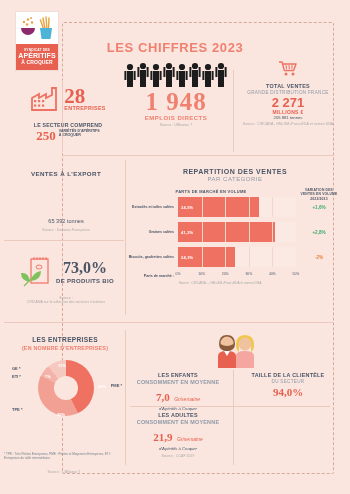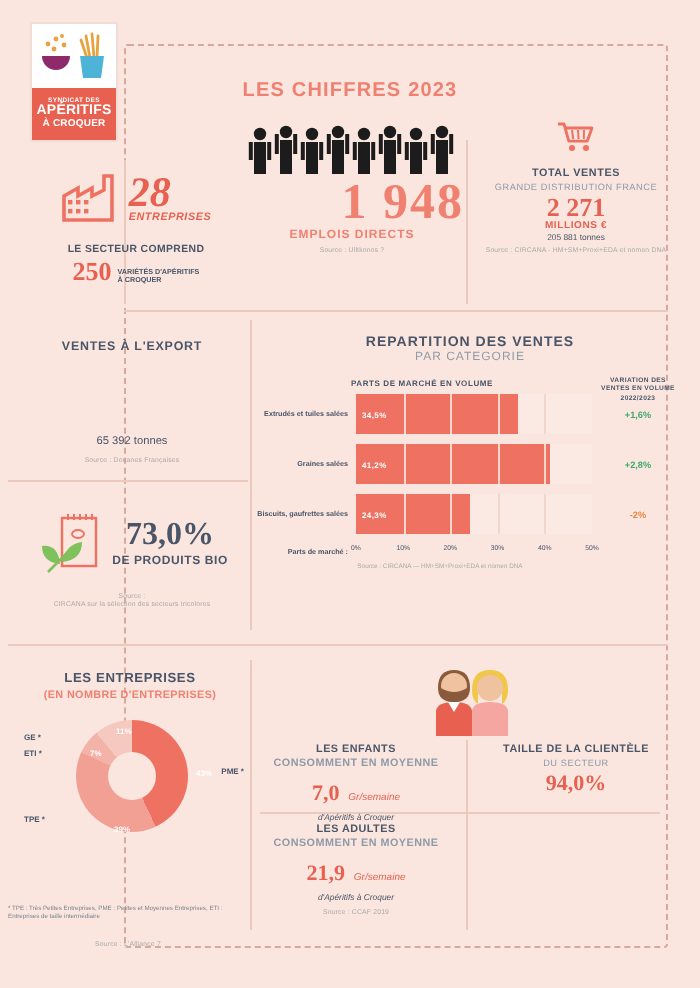--- a/index.html
+++ b/index.html
@@ -36,59 +36,59 @@
   .frame {
     position: absolute; left: 62px; top: 22px;
     width: 272px; height: 452px;
     border: 1px dashed #d8a99b;
     border-radius: 2px;
   }
 
   .title {
     position: absolute; left: 0; right: 0; top: 40px;
     text-align: center;
-    font-size: 10px; font-weight: bold;
+    font-size: 13px; font-weight: bold;
     color: #f08070; letter-spacing: .6px;
   }
 
   
   .vline { position: absolute; width: 1px; background: #ecc9bd; }
   .hline { position: absolute; height: 1px; background: #ecc9bd; }
   .src {
     font-size: 3.4px; color: #a9a9a9; text-align: center;
     letter-spacing: .1px; line-height: 1.25;
   }
   .lbl-navy { font-size: 5.4px; font-weight: bold; color: #4a5568;
     letter-spacing: .3px; text-align: center; line-height: 1.3; }
   .lbl-sub { font-size: 4.6px; color: #8f9aa8; letter-spacing: .3px;
     text-align: center; }
 
   
   .r1-ent { position: absolute; left: 14px; top: 86px; width: 108px;
-    display:flex; align-items:flex-end; justify-content:center; gap:4px;font-style:italic; }
+    display:flex; align-items:center; justify-content:center; gap:4px; }
   .big-28 { font-size: 21px; font-weight: bold; color:#e8604f;
     font-family:"Liberation Serif", serif; line-height:.9; }
   .u-28 { font-size: 5.4px; font-weight:bold; color:#e8604f; letter-spacing:.3px; }
 
   .sect-comprend { position:absolute; left:14px; top:122px; width:108px; text-align:center; }
   .sect-comprend .t { font-size:5.2px; font-weight:bold; color:#4a5568; letter-spacing:.2px; }
-  .sect-250 { display:flex; align-items:flex-end; justify-content:center; gap:3px; margin-top:1px;}
+  .sect-250 { display:flex; align-items:flex-start; justify-content:center; gap:3px; margin-top:1px;}
   .n250 { font-size:13px; font-weight:bold; color:#e8604f;
     font-family:"Liberation Serif", serif; line-height:1; }
   .v250 { font-size:3.6px; font-weight:bold; color:#4a5568; text-align:left; line-height:1.15; }
 
   .r1-mid { position:absolute; left:120px; top:62px; width:112px; text-align:center; }
   .people { display:flex; justify-content:center; gap:1.5px; margin-bottom:2px; }
   .n1948 { font-size:25px; font-weight:bold; color:#f08070;
-    font-family:"Liberation Serif", serif; line-height:.95; letter-spacing:1px;text-align:right; }
+    font-family:"Liberation Serif", serif; line-height:.95; letter-spacing:1px; }
   .u1948 { font-size:6px; font-weight:bold; color:#f08070; letter-spacing:.5px; margin-top:1px;}
 
   .r1-right { position:absolute; left:236px; top:60px; width:104px; text-align:center; }
   .n2271 { font-size:13px; font-weight:bold; color:#e8604f;
-    font-family:Liberation Serif, serif; line-height:1; margin-top:1px;}
+    font-family:Liberation Sans, sans-serif; line-height:1; margin-top:1px;}
   .u2271 { font-size:5px; font-weight:bold; color:#e8604f; letter-spacing:.3px;}
   .tonnes { font-size:4.2px; color:#4a5568; }
 
   
   .export-h { position:absolute; left:10px; top:170px; width:112px; text-align:center;
     font-size:6.2px; font-weight:bold; color:#4a5568; letter-spacing:.4px; }
   .export-row { position:absolute; left:8px; top:186px; width:116px;
     display:flex; align-items:center; justify-content:center; gap:3px;}
   .n328 { font-size:19px; font-weight:bold; color:#e8604f;
     font-family:"Liberation Serif", serif; line-height:.9; }

